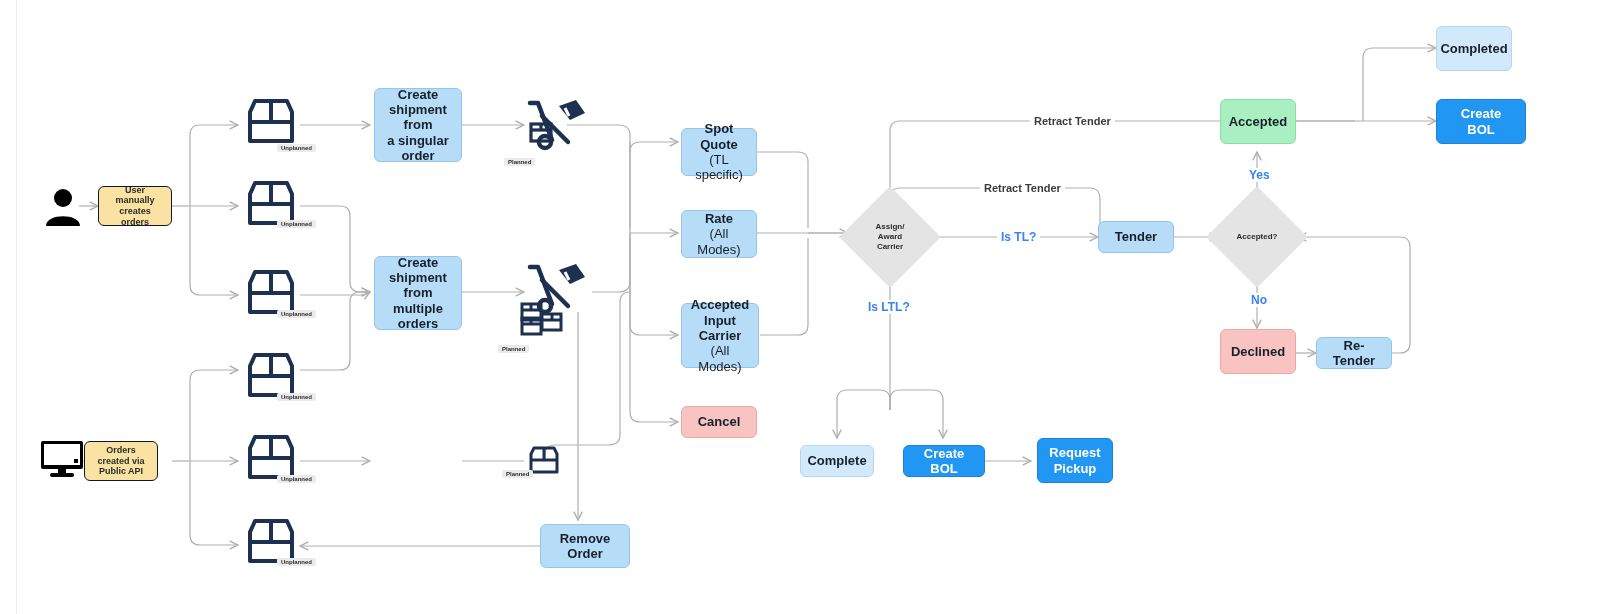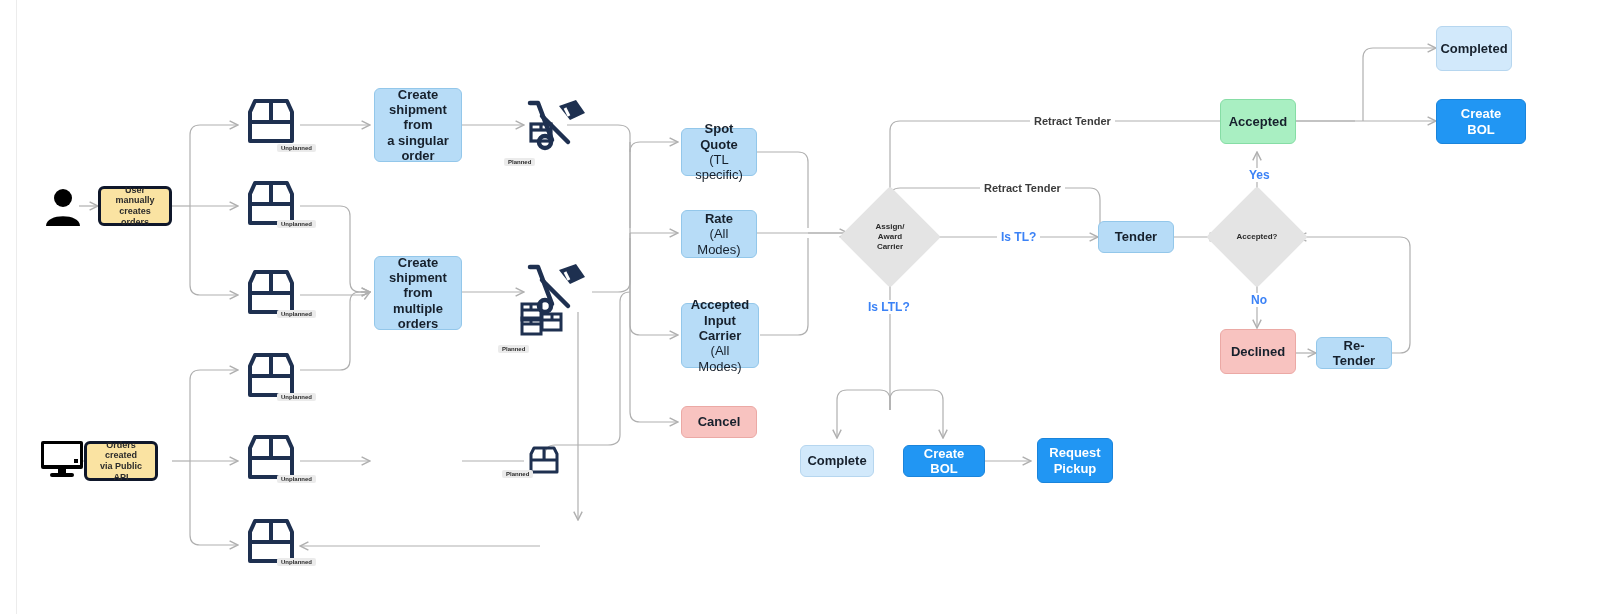--- a/index.html
+++ b/index.html
@@ -10,21 +10,21 @@
   svg.wires{position:absolute;left:0;top:0;width:1600px;height:614px;pointer-events:none;}
   svg.wires path,svg.wires line{fill:none;stroke:#b0b0b0;stroke-width:1.2;}
 
   .node{position:absolute;box-sizing:border-box;display:flex;align-items:center;
         justify-content:center;text-align:center;border-radius:6px;
         font-size:13px;font-weight:bold;color:#16202c;line-height:1.18;padding:2px 11px;}
   .node .sub{font-weight:normal;}
   .n-blue{background:#b7dcf7;border:1px solid #93c7ea;}
   .n-lblue{background:#d2e9fb;border:1px solid #b6d6ef;}
   .n-strong{background:#2196f3;border:1px solid #1a84db;color:#ffffff;}
-  .n-yellow{background:#fae3a2;border:3px solid #0f172a;font-size:9px;font-weight:bold;color:#2b2b2b;}
+  .n-yellow{background:#fae3a2;border:1px solid #0f172a;font-size:9px;font-weight:bold;color:#2b2b2b;}
   .n-red{background:#f8c3c0;border:1px solid #eba9a5;}
   .n-green{background:#a9efc2;border:1px solid #86dda5;}
 
   .diamond{position:absolute;display:flex;align-items:center;justify-content:center;}
   .diamond .dshape{position:absolute;left:0;top:0;width:100%;height:100%;
      background:#e4e4e4;transform:rotate(45deg);border-radius:3px;}
   .diamond .dlabel{position:relative;z-index:2;font-size:8px;font-weight:bold;
      color:#2b2b2b;text-align:center;line-height:1.25;}
 
   .elabel{position:absolute;background:#ffffff;font-size:11px;font-weight:bold;
@@ -215,20 +215,23 @@
     <span>order</span>
   </div>
 
   <div class="node n-blue" style="left:374px;top:256px;width:88px;height:74px;flex-direction:column;">
     <span>Create</span>
     <span>shipment from</span>
     <span>multiple orders</span>
   </div>
 
 
+  <div class="node n-blue" style="left:540px;top:524px;width:90px;height:44px;">
+    <span>Remove Order</span>
+  </div>
 
   <div class="ico" style="left:522px;top:96px;">
     <svg width="66" height="58" viewBox="0 0 66 58">
       <g stroke="#1e3050" stroke-width="4.5" fill="none" stroke-linecap="round" stroke-linejoin="round">
         <path d="M8,7 L16,7 L30,44"></path>
         <path d="M20,20 L46,46"></path>
         <circle cx="23" cy="46" r="6"></circle>
       </g>
       <path d="M37,10 L54,4 L63,17 L48,24 Z" fill="#1e3050"></path>
       <path d="M43,12 L47,20" stroke="#fff" stroke-width="3"></path>

